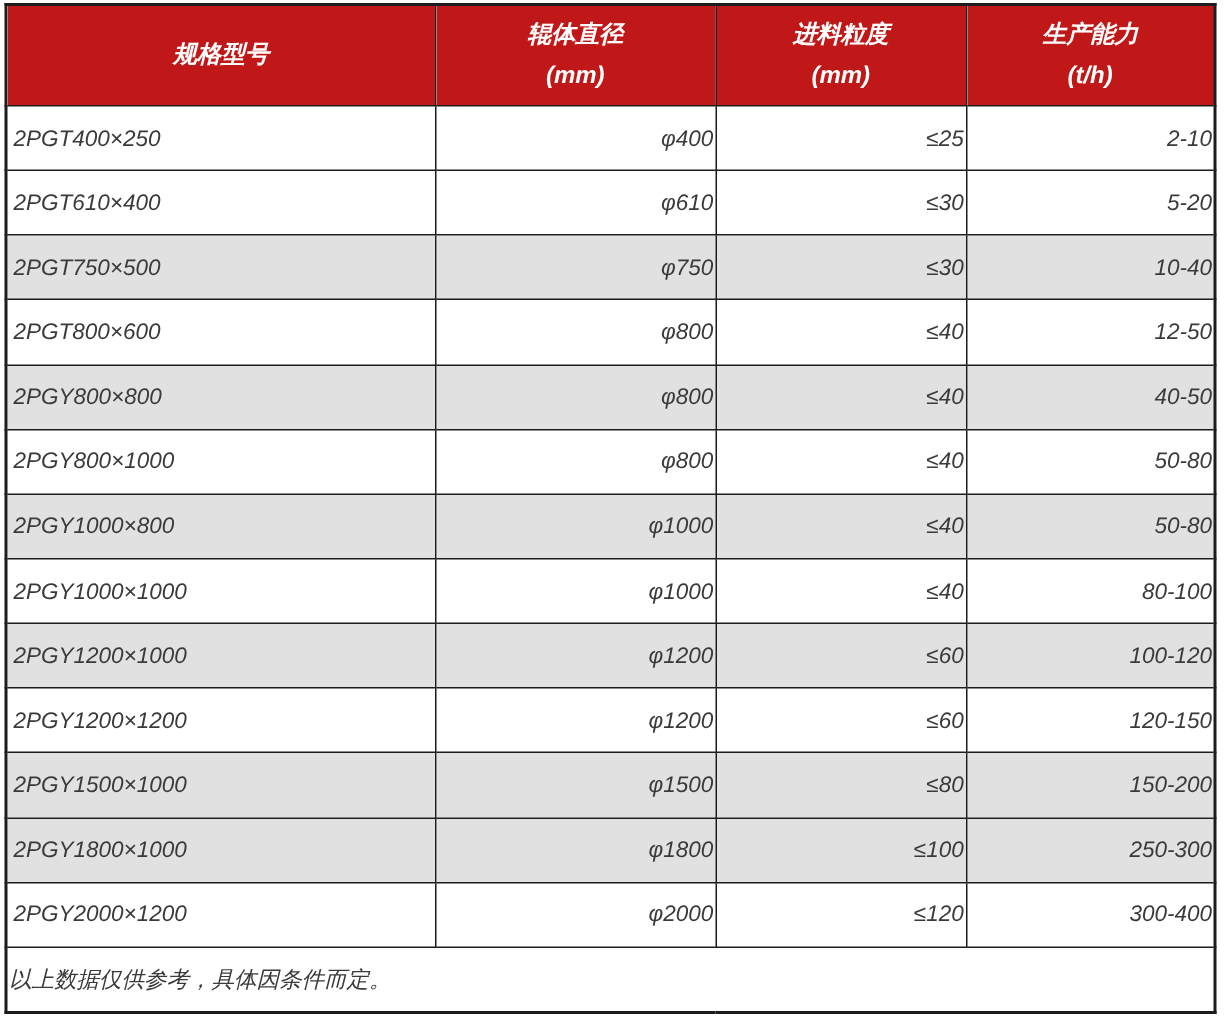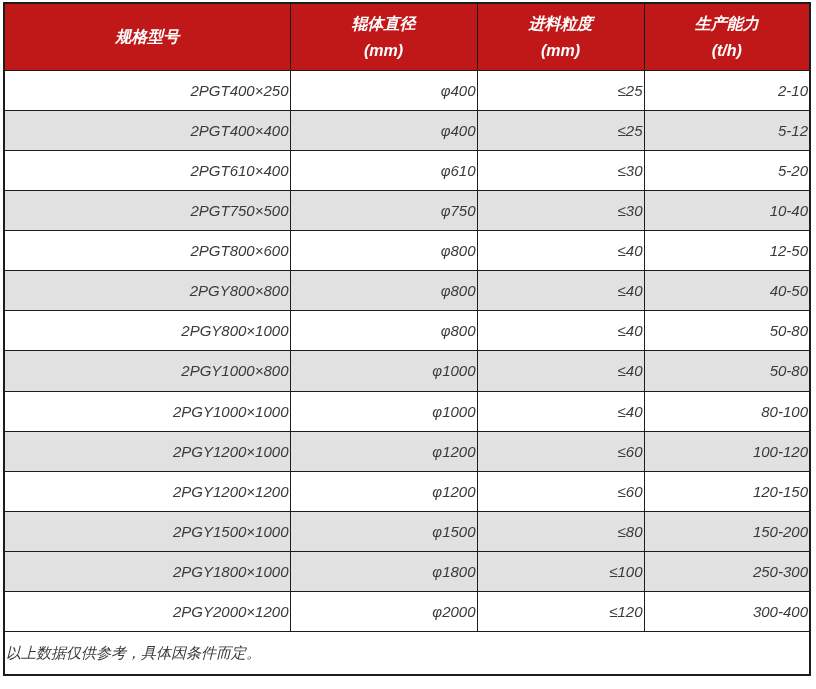--- a/index.html
+++ b/index.html
@@ -40,21 +40,21 @@
     line-height:20px;
   }
   thead .unit{margin-top:7px;}
   tbody td{
     font-size:15px;
     color:var(--body-text);
     text-align:right;
     background:transparent;
   }
   tbody td.model{
-    text-align:right;
+    text-align:left;
     padding-left:4px;
   }
   tbody tr.alt td{background:var(--row-alt-bg);}
   tfoot td{
     height:40px;
     text-align:left;
     font-size:15px;
     color:var(--body-text);
     background:#ffffff;
   }
@@ -88,26 +88,20 @@
             <div class="unit">(t/h)</div>
           </th>
         </tr>
     </thead>
     <tbody id="table-body">
         <tr>
           <td class="model">2PGT400×250</td>
           <td>φ400</td>
           <td>≤25</td>
           <td>2-10</td>
-        </tr>
-        <tr class="alt">
-          <td class="model">2PGT400×400</td>
-          <td>φ400</td>
-          <td>≤25</td>
-          <td>5-12</td>
         </tr>
         <tr>
           <td class="model">2PGT610×400</td>
           <td>φ610</td>
           <td>≤30</td>
           <td>5-20</td>
         </tr>
         <tr class="alt">
           <td class="model">2PGT750×500</td>
           <td>φ750</td>

